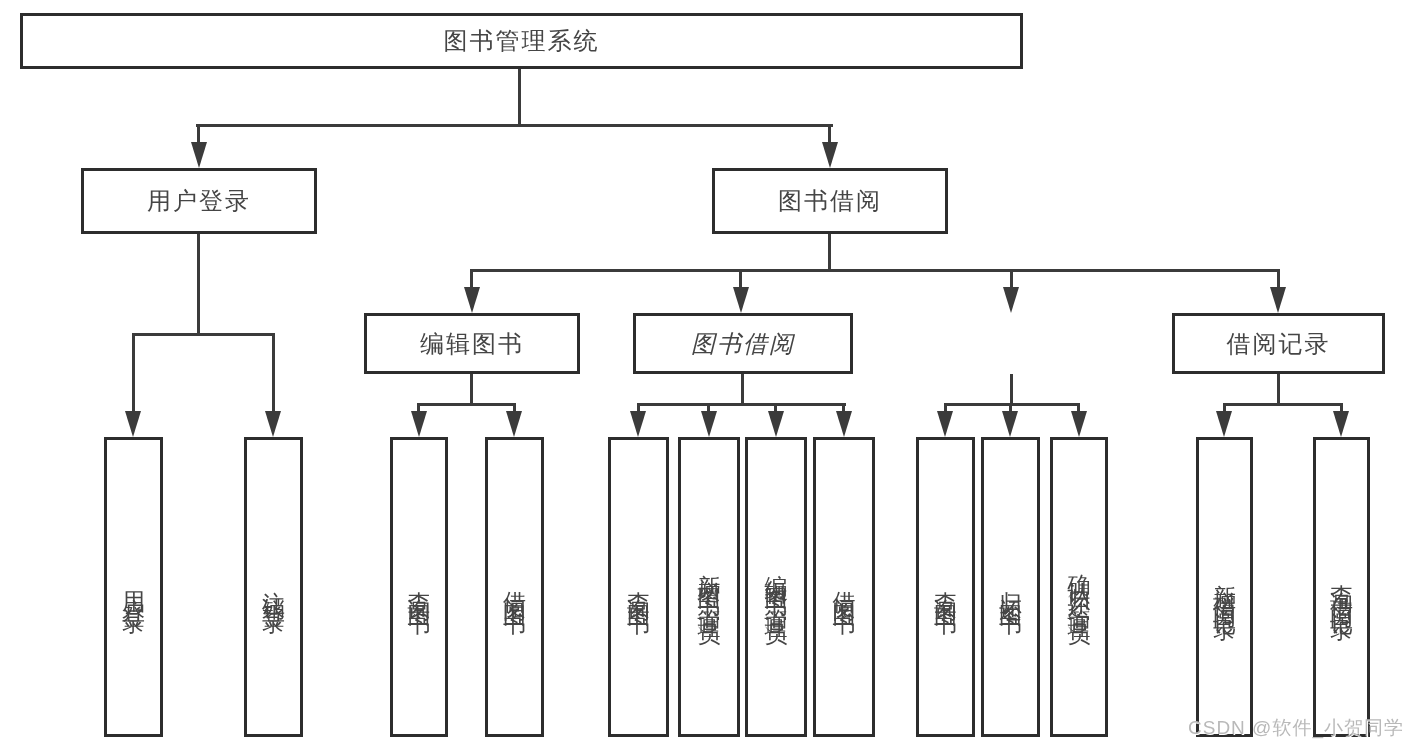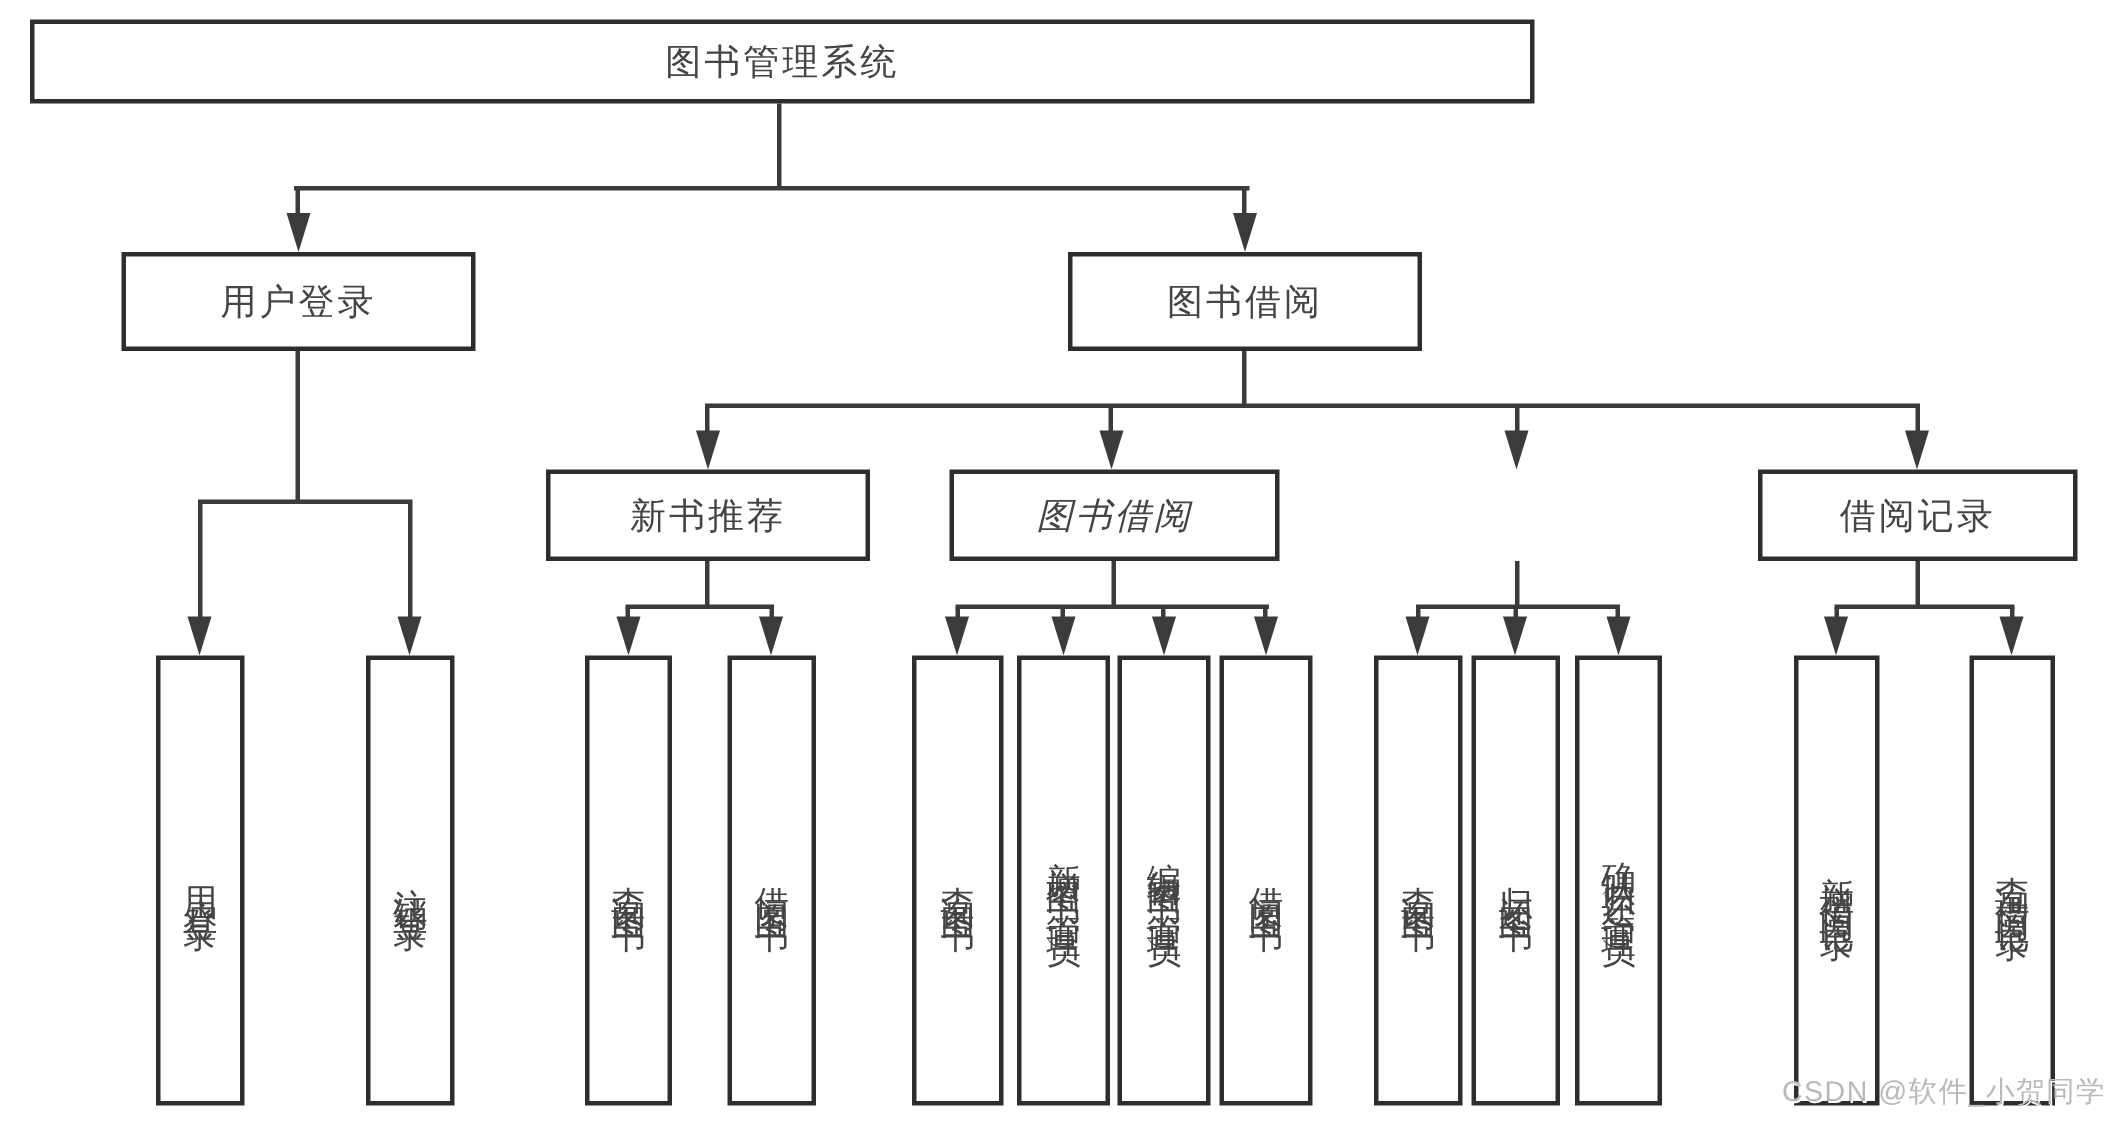--- a/index.html
+++ b/index.html
@@ -101,21 +101,21 @@
   <div class="vl" style="left:470px; top:272px; height:16px;"></div>
   <div class="ah" style="left:464px; top:287px;"></div>
   <div class="vl" style="left:739px; top:272px; height:16px;"></div>
   <div class="ah" style="left:733px; top:287px;"></div>
   <div class="vl" style="left:1010px; top:272px; height:16px;"></div>
   <div class="ah" style="left:1003px; top:287px;"></div>
   <div class="vl" style="left:1277px; top:272px; height:16px;"></div>
   <div class="ah" style="left:1270px; top:287px;"></div>
 
   <div class="node" style="left:364px; top:313px; width:216px; height:61px;">
-    <span>新书推荐</span>
+    <span>编辑图书</span>
   </div>
   <div class="node" style="left:633px; top:313px; width:220px; height:61px;font-style:italic;">
     <span>图书借阅</span>
   </div>
   <div class="node" style="left:1172px; top:313px; width:213px; height:61px;">
     <span>借阅记录</span>
   </div>
 
   <div class="vl" style="left:470px; top:374px; height:31px;"></div>
   <div class="hl" style="left:417px; top:403px; width:99px;"></div>

